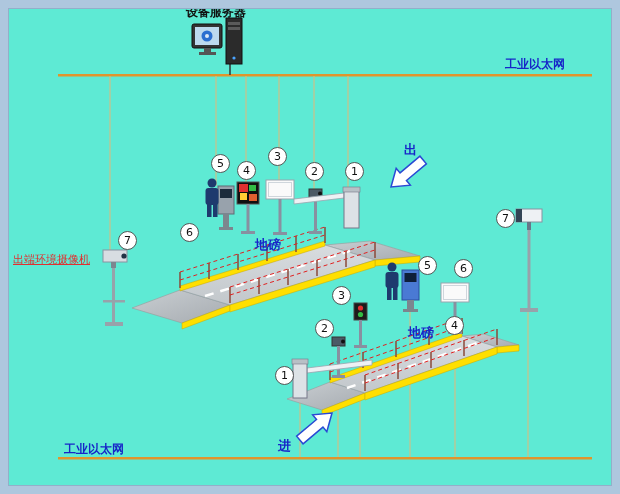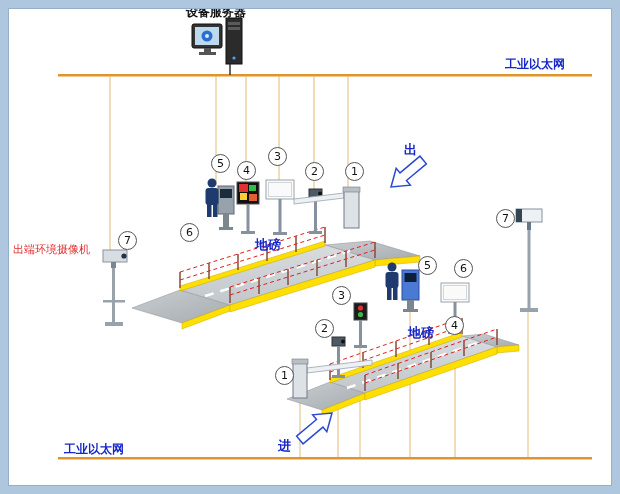--- a/index.html
+++ b/index.html
@@ -3,29 +3,29 @@
 <meta charset="utf-8">
 <style>
   html,body{margin:0;padding:0;}
   body{
     width:620px;height:494px;position:relative;
     background:#aec7de;
     font-family:"DejaVu Sans","Liberation Sans",sans-serif;
   }
   .frame{
     position:absolute;left:8px;top:8px;width:602px;height:476px;
-    background:#ffffff;border:1px solid #93afc9;overflow:hidden;
+    background:#5eead4;border:1px solid #93afc9;overflow:hidden;
   }
   .canvas{position:absolute;left:-9px;top:-9px;width:620px;height:494px;}
   .canvas svg{position:absolute;left:0;top:0;}
   .lbl{position:absolute;white-space:nowrap;line-height:1.1;}
   .lbl-server{left:186px;top:6px;font-size:12px;font-weight:bold;color:#111;}
   .lbl-net-top{left:505px;top:58px;font-size:12px;font-weight:bold;color:#1726c8;}
   .lbl-net-bottom{left:64px;top:443px;font-size:12px;font-weight:bold;color:#1726c8;}
-  .lbl-cam-left{left:13px;top:244px;font-size:11px;color:#e03030;}
+  .lbl-cam-left{left:13px;top:254px;font-size:11px;color:#e03030;text-decoration:underline;}
   .lbl-dibang-upper{left:255px;top:238px;font-size:13px;font-weight:bold;color:#1726c8;}
   .lbl-dibang-lower{left:408px;top:326px;font-size:13px;font-weight:bold;color:#1726c8;}
   .lbl-exit{left:404px;top:143px;font-size:13px;font-weight:bold;color:#1726c8;}
   .lbl-entry{left:278px;top:439px;font-size:13px;font-weight:bold;color:#1726c8;}
   .marker{
     position:absolute;width:19px;height:19px;border:1.5px solid #555;border-radius:50%;
     background:#fff;color:#111;font-size:11px;
     display:flex;align-items:center;justify-content:center;box-sizing:border-box;
   }
 </style>

